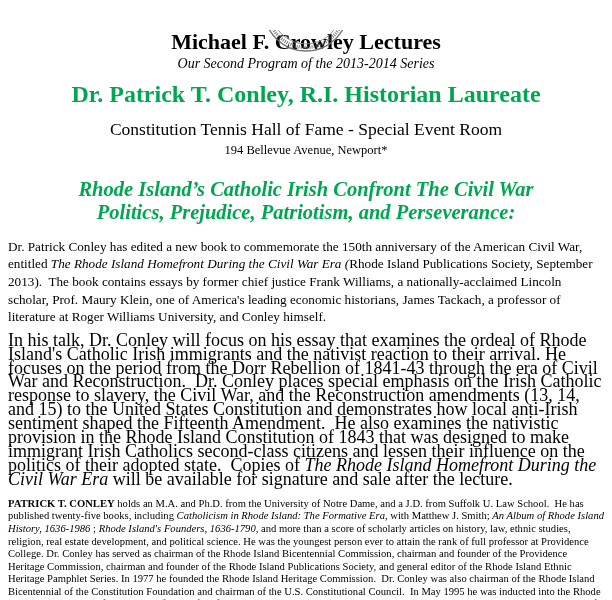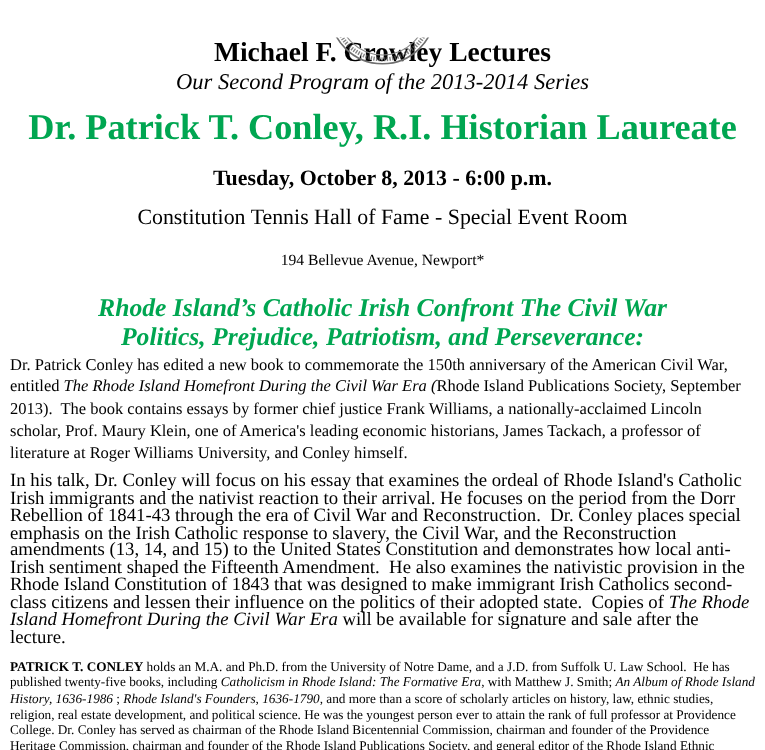--- a/index.html
+++ b/index.html
@@ -12,46 +12,46 @@
   .seal-wrap{
     position:absolute;top:0;left:50%;transform:translateX(-50%);
     width:110px;height:23px;overflow:hidden;
   }
   .center{text-align:center;}
   .title{
     font-size:22px;font-weight:bold;line-height:1.05;
     margin:30px 0 0 0;
   }
   .subtitle{
-    font-size:18px;font-style:italic;line-height:1.1;
+    font-size:14px;font-style:italic;line-height:1.1;
     margin:3px 0 0 0;
   }
   .speaker{
-    font-size:29px;font-weight:bold;color:var(--green,#00A651);
+    font-size:24px;font-weight:bold;color:var(--green,#00A651);
     margin:11px 0 0 0;line-height:1.05;
   }
   .datetime{
     font-size:17.5px;font-weight:bold;margin:16px 0 0 0;line-height:1.05;
   }
   .venue{
     font-size:17.5px;margin:12px 0 0 0;line-height:1.05;
   }
   .address{
-    font-size:12.5px;margin:20px 0 0 0;line-height:1.1;text-align:center;
+    font-size:12.5px;margin:6px 0 0 0;line-height:1.1;text-align:center;
   }
   .lecture-title{
     font-size:20.5px;font-weight:bold;font-style:italic;
     color:var(--green,#00A651);
     margin:20px 0 0 0;line-height:23.5px;
   }
   .body-text{
     text-align:left;padding:0 8px;white-space:pre-wrap;
   }
-  .p1{font-size:13.2px;line-height:17.6px;}
-  .p2{font-size:15px;line-height:13.9px;margin-top:8px;}
+  .p1{font-size:13.2px;line-height:17.6px;margin-top:13px;}
+  .p2{font-size:18px;line-height:13.9px;margin-top:8px;}
   .bio{font-size:10.6px;line-height:12.6px;margin-top:11px;}
 </style>
 </head>
 <body style="--green: #00A651;">
 
 <div class="page">
 
   <div class="seal-wrap">
     <svg width="110" height="23" viewBox="0 0 110 23" xmlns="http://www.w3.org/2000/svg">
 
@@ -60,21 +60,20 @@
       <circle cx="55" cy="-21" r="38.5" fill="none" stroke="#5a5a5a" stroke-width="3.2" stroke-dasharray="1.1 1.05" opacity="0.75"></circle>
     </svg>
   </div>
 
   <div class="center title">Michael F. Crowley Lectures</div>
 
   <div class="center subtitle">Our Second Program of the 2013-2014 Series</div>
 
   <div class="center speaker">Dr. Patrick T. Conley, R.I. Historian Laureate</div>
 
-  <div class="center datetime">Tuesday, October 8, 2013 - 6:00 p.m.</div>
 
   <div class="center venue">Constitution Tennis Hall of Fame - Special Event Room</div>
 
   <div class="center address">194 Bellevue Avenue, Newport*</div>
 
   <div class="center lecture-title">
     <div>Rhode Island’s Catholic Irish Confront The Civil War</div>
     <div>Politics, Prejudice, Patriotism, and Perseverance:</div>
   </div>
 

